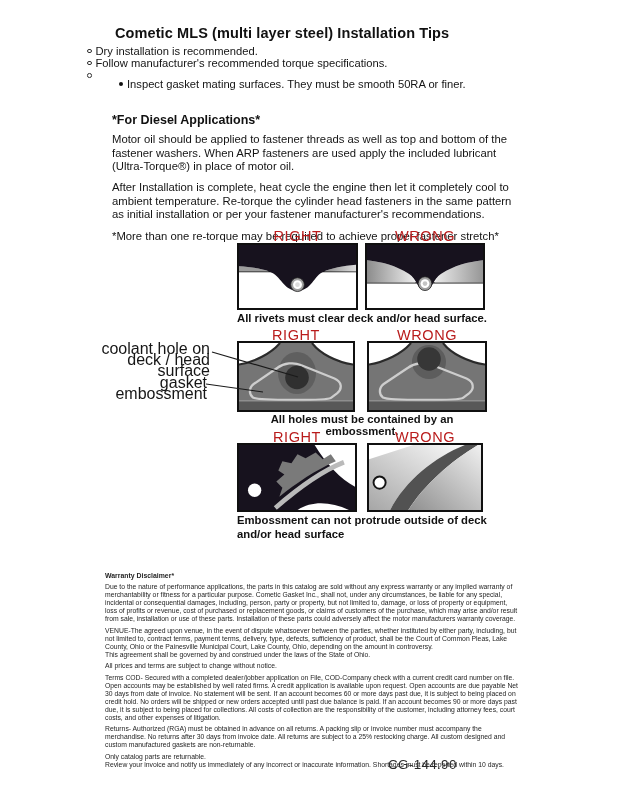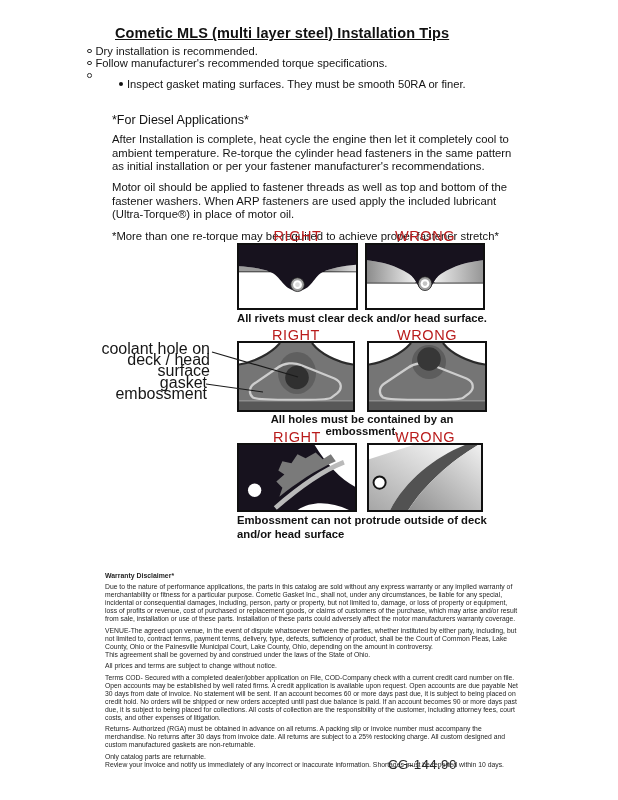--- a/index.html
+++ b/index.html
@@ -11,21 +11,20 @@
     background: #ffffff;
     color: #141414;
     overflow: hidden;
   }
   .abs { position: absolute; }
 
   
   .title {
     left: 115px; top: 25px;
     font-size: 14.5px; font-weight: bold;
-    text-decoration: underline;
     letter-spacing: 0.1px;
     color: #111;
   }
 
   
   .tips { left: 87px; top: 45px; width: 460px; font-size: 11.2px; line-height: 12.4px; }
   .tip-row { display: flex; align-items: flex-start; }
   .tip-row .ring {
     flex: 0 0 auto; width: 4.5px; height: 4.5px;
     border: 1px solid #333; border-radius: 50%;
@@ -33,21 +32,21 @@
   }
   .tip-sub { margin-left: 32px; }
   .tip-sub .dot {
     flex: 0 0 auto; width: 4px; height: 4px;
     background: #111; border-radius: 50%;
     margin: 4px 4px 0 0;
   }
 
   
   .diesel { left: 112px; top: 113px; width: 414px; }
-  .diesel h3 { font-size: 12.5px; line-height: 14px; font-weight: normal; margin-bottom: 6px; color: #111; }
+  .diesel h3 { font-size: 12.5px; line-height: 14px; font-weight: bold; margin-bottom: 6px; color: #111; }
   .diesel p { font-size: 11.3px; line-height: 13.6px; margin-bottom: 7.5px; }
 
   
   .rw-label { font-size: 14.5px; letter-spacing: 0.6px; color: #b91c1c; text-align: center; }
   .caption { font-size: 11.3px; font-weight: bold; color: #111; }
   .prewrap { white-space: pre-line; }
 
   
   .panel { border: 2.5px solid #101010; background: #fff; }
   .panel svg { display: block; width: 100%; height: 100%; }
@@ -84,22 +83,22 @@
       <span class="ring"></span>
     </div>
     <div class="tip-row tip-sub">
       <span class="dot"></span>
       <span>Inspect gasket mating surfaces.  They must be smooth 50RA or finer.</span>
     </div>
   </div>
 
   <div class="abs diesel">
     <h3>*For Diesel Applications*</h3>
+    <p>Motor oil should be applied to fastener threads as well as top and bottom of the fastener washers. When ARP fasteners are used apply the included lubricant (Ultra-Torque®) in place of motor oil.</p>
     <p>After Installation is complete, heat cycle the engine then let it completely cool to ambient temperature. Re-torque the cylinder head fasteners in the same pattern as initial installation or per your fastener manufacturer's recommendations.</p>
-    <p>Motor oil should be applied to fastener threads as well as top and bottom of the fastener washers. When ARP fasteners are used apply the included lubricant (Ultra-Torque®) in place of motor oil.</p>
     <p>*More than one re-torque may be required to achieve proper fastener stretch*</p>
   </div>
 
   <div class="abs rw-label" style="left:237px; top:228px; width:121px;">RIGHT</div>
   <div class="abs rw-label" style="left:365px; top:228px; width:120px;">WRONG</div>
 
   <div class="abs panel" style="left:237px; top:243px; width:121px; height:67px;">
     <svg viewBox="0 0 116 62" preserveAspectRatio="none">
       <defs>
         <linearGradient id="g1rw" x1="0" y1="0" x2="1" y2="0">

